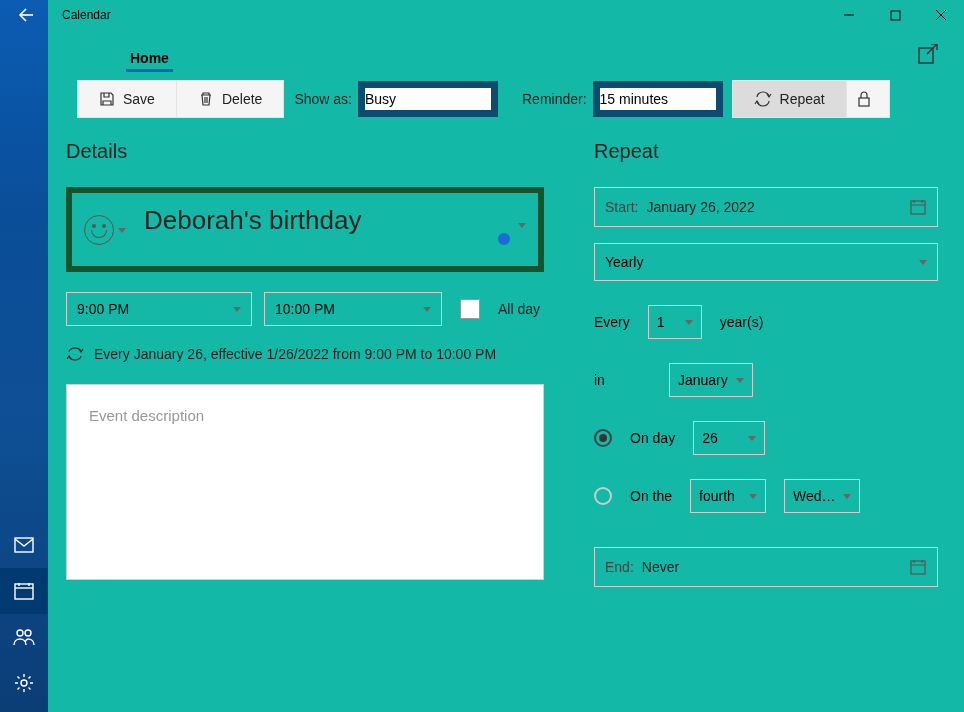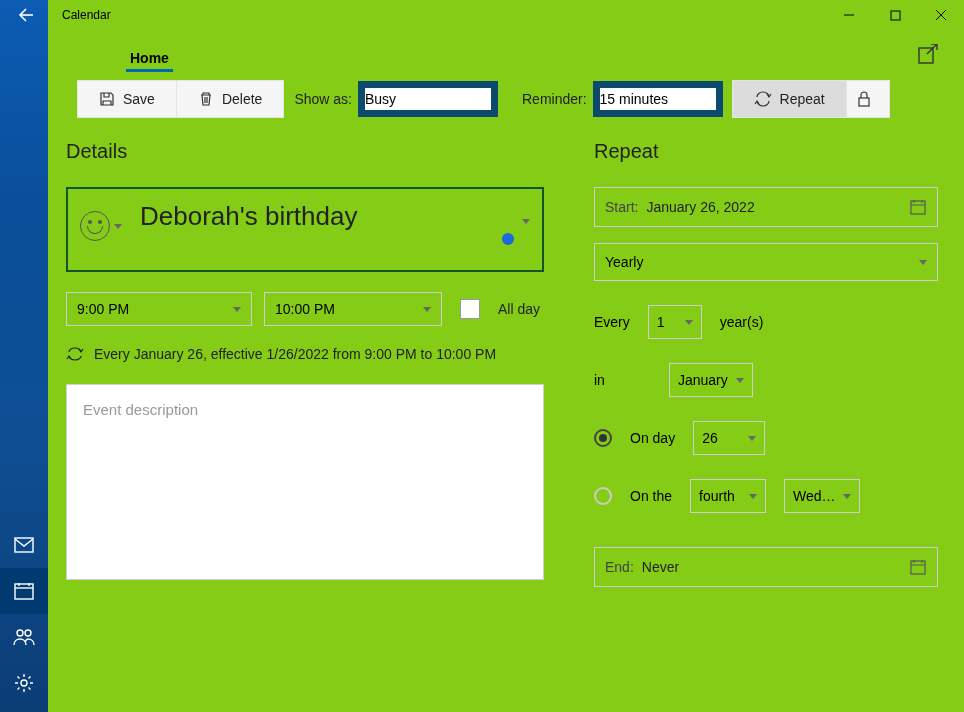--- a/index.html
+++ b/index.html
@@ -1,17 +1,17 @@
 <!DOCTYPE html>
 <html><head>
 <meta charset="utf-8">
 <style>
   * { box-sizing: border-box; font-family: "Segoe UI", Arial, sans-serif; }
   html, body { margin:0; padding:0; background:#fff; }
-  .root { width:964px; height:712px; position:relative; overflow:hidden; background:#84cc16; }
+  .root { width:964px; height:712px; position:relative; overflow:hidden; background:#14b8a6; }
 
   
   .rail { position:absolute; left:0; top:0; width:48px; height:712px;
           background:linear-gradient(to bottom,#0b5cb3 0%,#0a4e99 30%,#0e4f94 60%,#0b3d75 100%); }
   .rail-back { position:absolute; left:0; top:0; width:48px; height:30px; display:flex; align-items:center; justify-content:center; }
   .rail-back svg { stroke:#fff; }
   .rail-icon { position:absolute; width:48px; height:46px; display:flex; align-items:center; justify-content:center; }
   .rail-icon.active { background:#003a70; }
   .rail-icon svg { fill:none; stroke:#fff; stroke-width:1.4; }
 
@@ -42,21 +42,21 @@
   .tool-select { height:36px; min-width:140px; border:7px solid #0c4a6e; background:#fff; display:flex;
                  align-items:center; padding:0 0; font-size:14px; }
 
   
   .main { display:flex; padding:18px 26px 0 18px; gap:50px; }
   .col-left { flex:0 0 478px; }
   .col-right { flex:1; }
 
   .section-h { font-size:20px; color:#222; margin:0 0 24px 0; font-weight:400; }
 
-  .event-card { border:2px solid #14532d; height:85px; display:flex; align-items:flex-start; padding:10px 12px; }
+  .event-card { border:6px solid #14532d; height:85px; display:flex; align-items:flex-start; padding:10px 12px; }
   .emoji-slot { display:flex; align-items:center; gap:4px; margin-top:12px; }
   .emoji-slot .face { width:30px; height:30px; border:1.6px solid #555; border-radius:50%; position:relative; }
   .emoji-slot .face::before, .emoji-slot .face::after { content:""; position:absolute; top:8px; width:4px; height:4px; background:#555; border-radius:50%; }
   .emoji-slot .face::before { left:7px; } .emoji-slot .face::after { right:7px; }
   .emoji-slot .smile { position:absolute; left:6px; right:6px; bottom:6px; height:8px; border:1.6px solid #555; border-top:none; border-radius:0 0 12px 12px; }
   .chev { width:0; height:0; border-left:4px solid transparent; border-right:4px solid transparent; border-top:5px solid #666; }
   .event-title { font-size:26px; color:#222; margin-left:18px; font-weight:400; margin-top:2px; }
   .cal-color { width:12px; height:12px; border-radius:50%; background:#1a6bd8; align-self:center; margin-left:auto; margin-top:18px; }
   .cal-chev { margin:20px 0 0 8px; }
 
@@ -65,21 +65,21 @@
 
   .time-row { display:flex; align-items:center; margin-top:20px; gap:12px; }
   .time-box { width:186px; height:34px; border:1px solid #cfcfcf; display:flex; align-items:center;
               padding:0 10px; font-size:14px; position:relative; justify-content:space-between; }
   .chk { width:20px; height:20px; border:1px solid #999; background:#fff; margin-left:6px; }
   .allday-label { font-size:14px; color:#222; margin-left:6px; }
 
   .recur-row { display:flex; align-items:center; margin-top:20px; gap:10px; font-size:14px; color:#222; }
   .recur-row svg { stroke:#222; }
 
-  .desc { width:100%; height:196px; border:1px solid #cfcfcf; background:#fff; margin-top:22px; padding:16px;
+  .desc { width:100%; height:196px; border:1px solid #cfcfcf; background:#fff; margin-top:22px; padding:22px;
           font-size:15px; color:#999; }
 
   
   .field-row { border:1px solid #cfcfcf; height:40px; display:flex; align-items:center; padding:0 10px;
                font-size:14px; margin-bottom:16px; }
   .field-row .lbl { color:#444; margin-right:8px; }
   .field-row .val { color:#222; }
   .field-row .icon-right { margin-left:auto; }
   .sel-row { border:1px solid #cfcfcf; height:38px; display:flex; align-items:center; padding:0 10px;
              font-size:14px; margin-bottom:24px; justify-content:space-between; }

